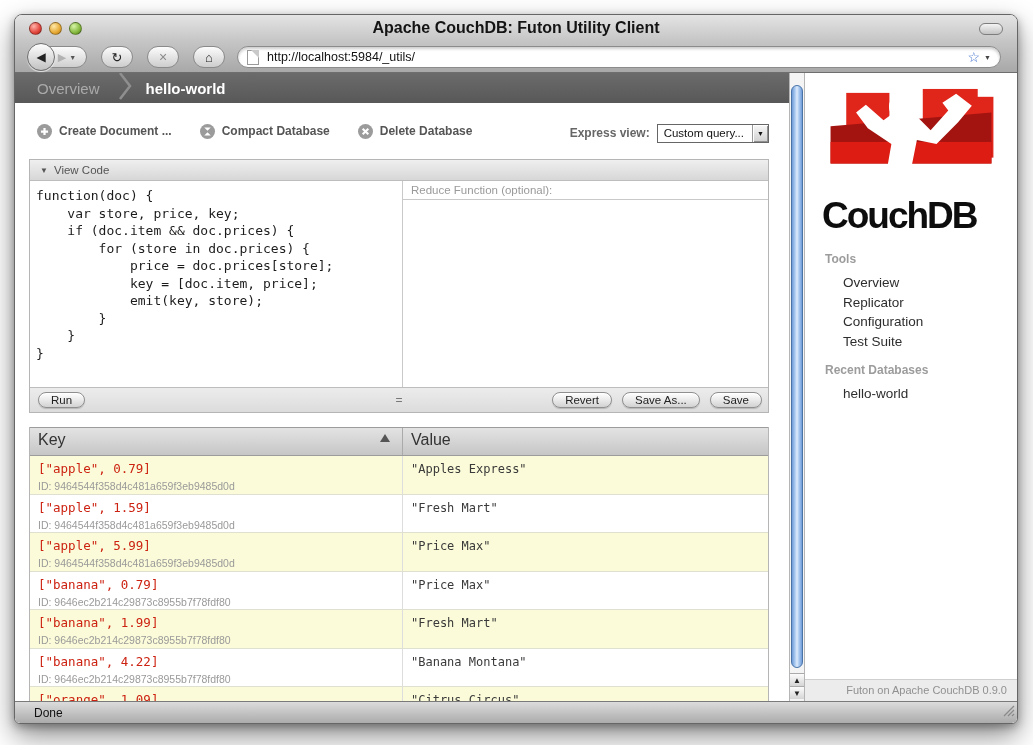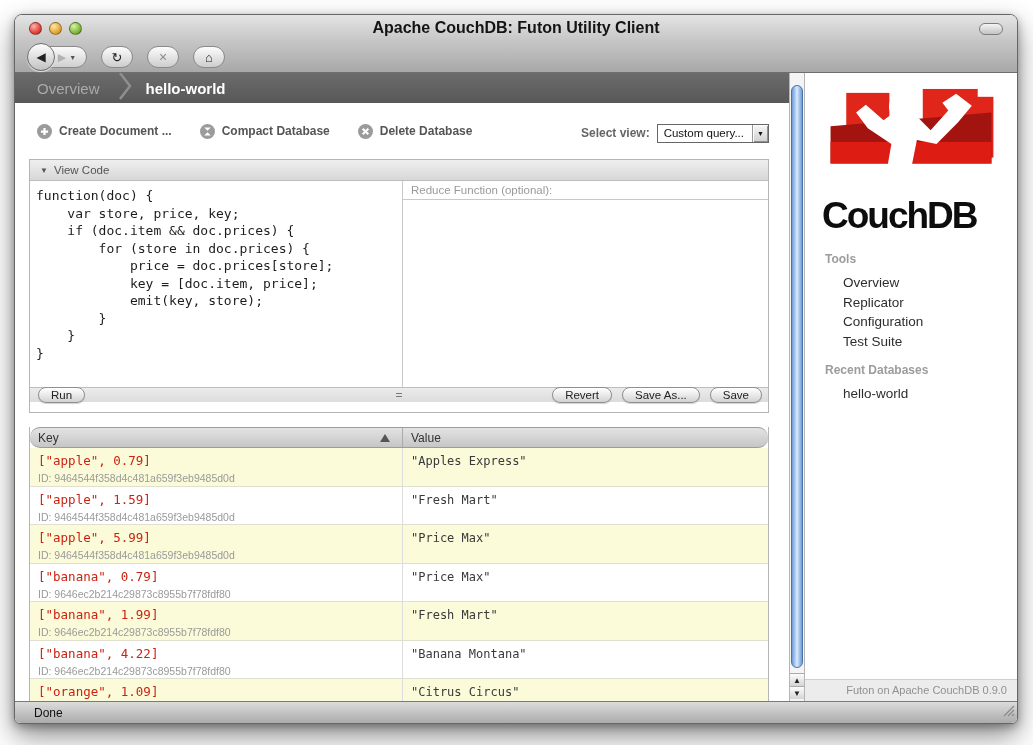--- a/index.html
+++ b/index.html
@@ -72,34 +72,34 @@
   .vc-header { height:21px; background:linear-gradient(#efefef,#d7d7d7); border-bottom:1px solid #bdbdbd;
     font-size:11.5px; color:#555; display:flex; align-items:center; padding-left:10px; gap:6px; }
   .vc-tri { font-size:8px; color:#555; }
   .vc-body { display:flex; height:206px; }
   .vc-panel { overflow:hidden; }
   .vc-panel.map { width:373px; border-right:1px solid #c9c9c9; }
   .vc-panel.reduce { flex:1; }
   .vc-label { font-size:11.5px; color:#9a9a9a; padding:3px 8px; border-bottom:1px solid #c9c9c9; }
   .vc-code { font-family:"DejaVu Sans Mono",monospace; font-size:13px; line-height:17.5px; color:#1c1c1c;
     padding:6px 6px; white-space:pre; }
-  .vc-footer { height:15px; background:linear-gradient(#ececec,#dcdcdc); border-top:1px solid #bdbdbd;
+  .vc-footer { height:25px; background:linear-gradient(#ececec,#dcdcdc); border-top:1px solid #bdbdbd;
     position:relative; display:flex; align-items:center; }
   .aqua { border:1px solid #8f8f8f; border-radius:10px; background:linear-gradient(#fff,#ececec 45%,#d2d2d2);
     padding:1px 12px; font-size:11.5px; color:#222; font-family:inherit;
     box-shadow:inset 0 1px 0 #fff, 0 1px 1px rgba(0,0,0,.18); }
   .run-btn { position:absolute; left:8px; }
   .splitter { position:absolute; left:50%; transform:translateX(-50%); color:#777; font-size:12px; }
   .right-btns { position:absolute; right:6px; display:flex; gap:10px; }
 
   
   .results { position:absolute; top:354px; left:14px; width:740px; bottom:-40px;
     border-left:1px solid #b5b5b5; border-right:1px solid #b5b5b5; overflow:hidden; }
-  .tbl-head { height:21px; display:flex; background:linear-gradient(#e3e3e3,#c6c6c6);
-    border-top:1px solid #9c9c9c; border-bottom:1px solid #9c9c9c; font-size:12px; color:#333;border-radius:10px; }
+  .tbl-head { height:29px; display:flex; background:linear-gradient(#e3e3e3,#c6c6c6);
+    border-top:1px solid #9c9c9c; border-bottom:1px solid #9c9c9c; font-size:16px; color:#333; }
   .th-key { width:373px; position:relative; padding:3px 0 0 8px; border-right:1px solid #aaa; }
   .sort-tri { position:absolute; right:12px; top:6px; width:0; height:0;
     border-left:5px solid transparent; border-right:5px solid transparent; border-bottom:8px solid #555; }
   .th-value { flex:1; padding:3px 0 0 8px; }
   .tbl-row { display:flex; height:38.5px; border-bottom:1px solid #e0e0d0; }
   .tbl-row.odd { background:#fbfbd9; }
   .tbl-row.even { background:#fff; }
   .cell-key { width:373px; padding:5px 8px 0; border-right:1px solid #ddd; }
   .key-text { font-family:"DejaVu Sans Mono",monospace; font-size:12.5px; color:#cc2211; }
   .id-text { font-size:10.5px; color:#9a9a9a; margin-top:4px; }
@@ -155,20 +155,26 @@
       </div>
       <div class="oval-btn ml">
         <span>↻</span>
       </div>
       <div class="oval-btn ml stop">
         <span>×</span>
       </div>
       <div class="oval-btn ml">
         <span>⌂</span>
       </div>
+      <div class="urlbar">
+        <span class="page-ico"></span>
+        <span class="url-text">http://localhost:5984/_utils/</span>
+        <span class="star">☆</span>
+        <span class="star-drop" style="font-size:7px;color:#444">▼</span>
+      </div>
     </div>
   </div>
 
   <div class="content">
 
     <div class="main-col">
 
       <div class="crumb-bar">
         <span class="crumb-parent">Overview</span>
         <span class="crumb-sep">
@@ -202,21 +208,21 @@
         <div class="tool-btn">
           <span>
             <svg width="15" height="15" viewBox="0 0 16 16">
                 <circle cx="8" cy="8" r="8" fill="#9b9b9b"></circle>
                 <path d="M5 5l6 6M11 5l-6 6" stroke="#fff" stroke-width="2.2"></path>
               </svg>
           </span>
           <span>Delete Database</span>
         </div>
         <div class="view-select-wrap">
-          <span>Select view:</span>
+          <span>Express view:</span>
           <span class="fake-select">
             <span class="fs-value">Custom query...</span>
             <span class="fs-btn">
                 <span>▼</span>
               </span>
           </span>
         </div>
       </div>
 
       <div class="viewcode">

